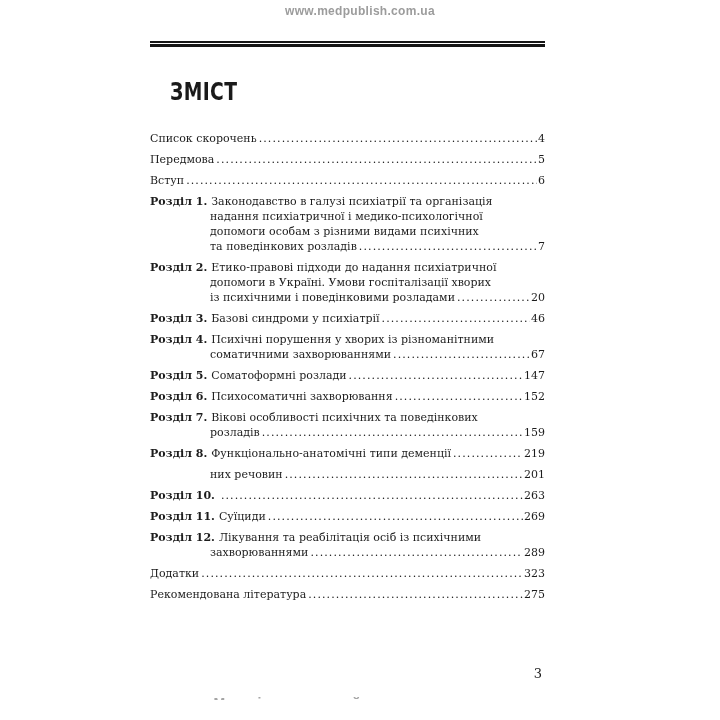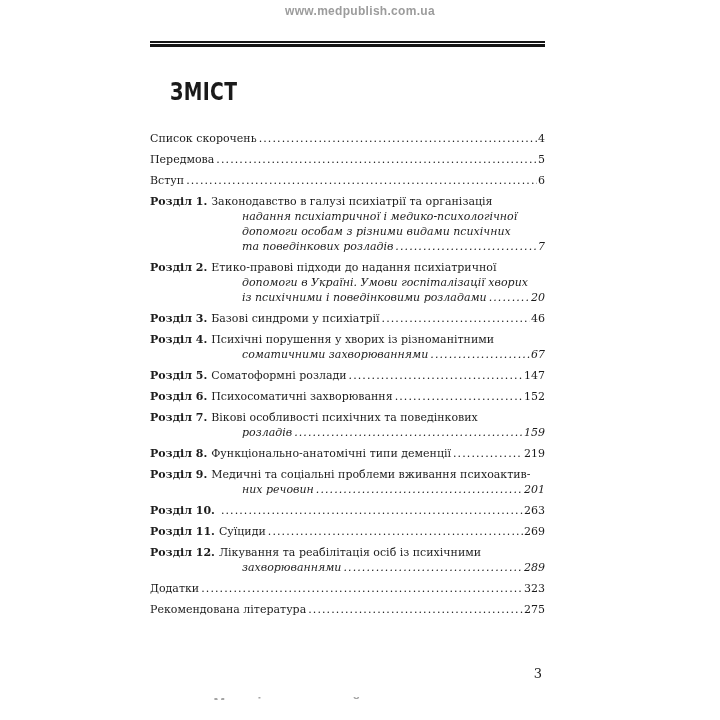--- a/index.html
+++ b/index.html
@@ -49,21 +49,21 @@
   .toc {
     position: absolute;
     left: 150px;
     top: 131px;
     width: 395px;
     font-size: 11px;
     line-height: 15px;
   }
   .entry { margin-bottom: 6px; }
   .tline { white-space: nowrap; }
-  .tline.cont { margin-left: 92px; font-style: italic; }
+  .tline.cont { margin-left: 60px; }
   .tline.last { display: flex; align-items: baseline; }
   .lbl { font-weight: 700; margin-right: 4px; }
   .txt { flex: 0 0 auto; }
   .dots {
     flex: 1 1 auto;
     overflow: hidden;
     white-space: nowrap;
     margin: 0 1px 0 2px;
     letter-spacing: 1.1px;
   }
@@ -181,21 +181,20 @@
       </div>
       <div class="entry">
         <div class="tline last">
           <span class="lbl">Розділ 8.</span>
           <span class="txt">Функціонально-анатомічні типи деменції</span>
           <span class="dots"></span>
           <span class="num">219</span>
         </div>
       </div>
       <div class="entry">
-        <div class="tline"><span class="lbl">Розділ 9.</span><span class="txt">Медичні та соціальні проблеми вживання психоактив-</span></div>
         <div class="tline cont last">
           <span class="txt">них речовин</span>
           <span class="dots"></span>
           <span class="num">201</span>
         </div>
       </div>
       <div class="entry">
         <div class="tline last">
           <span class="lbl">Розділ 10.</span>
           <span class="dots"></span>

